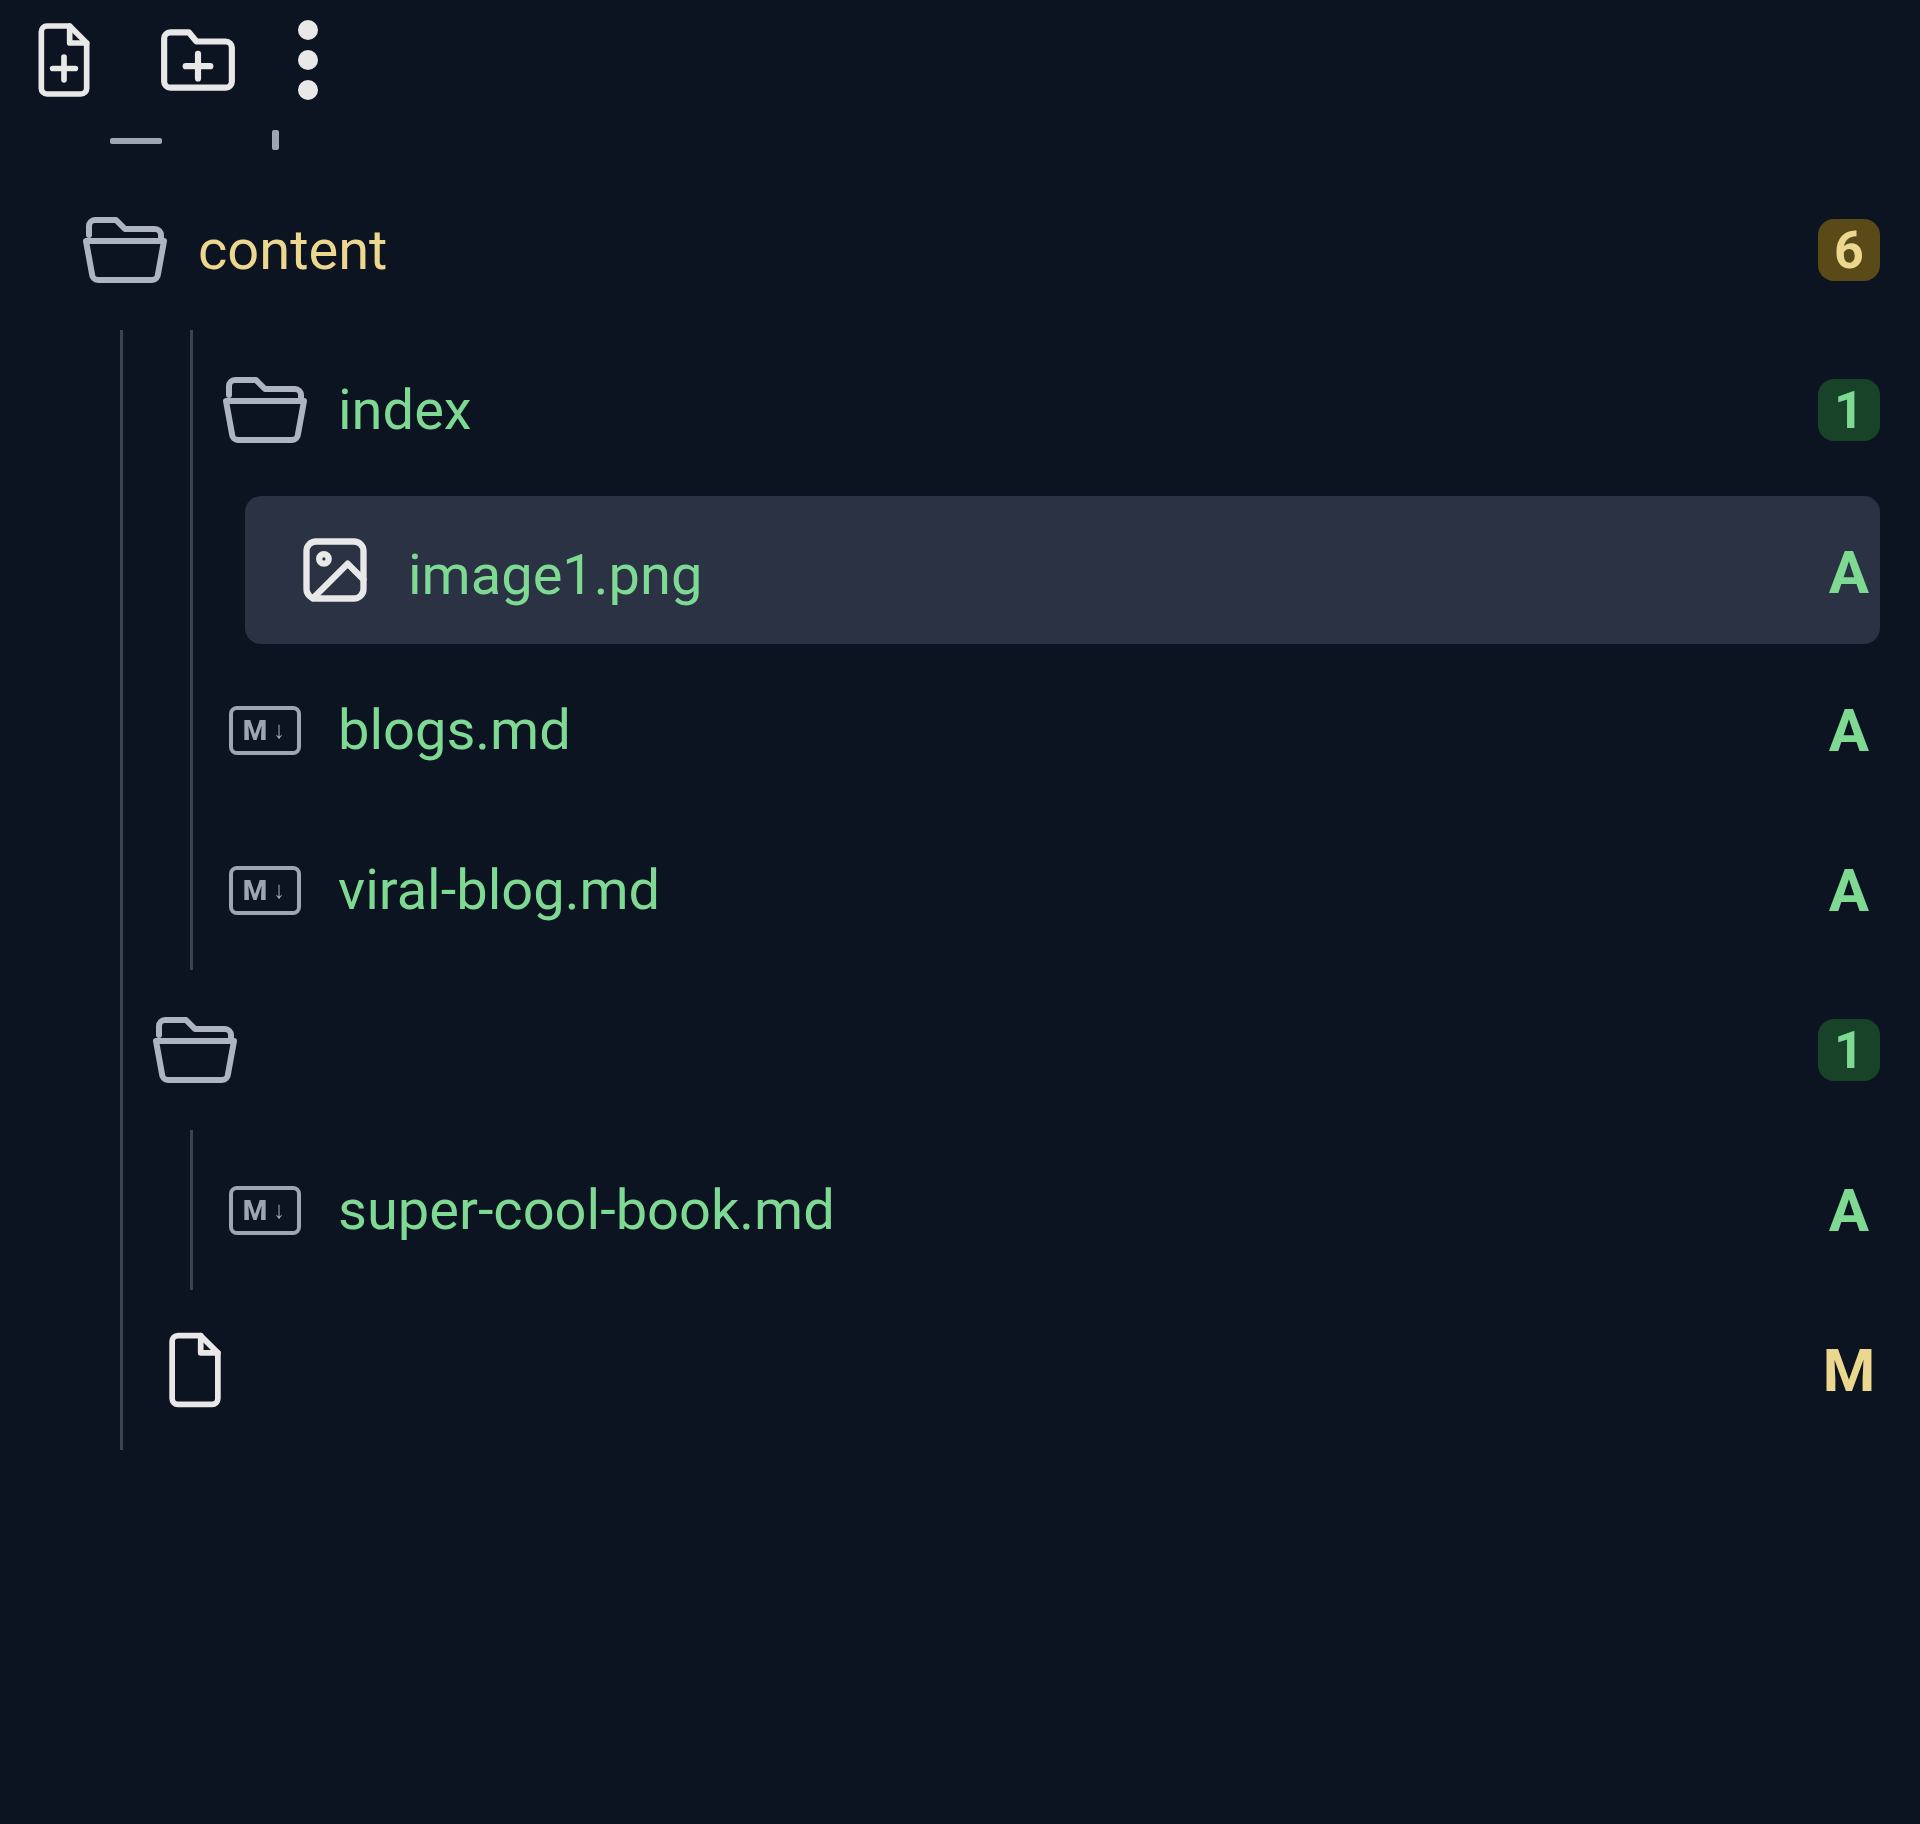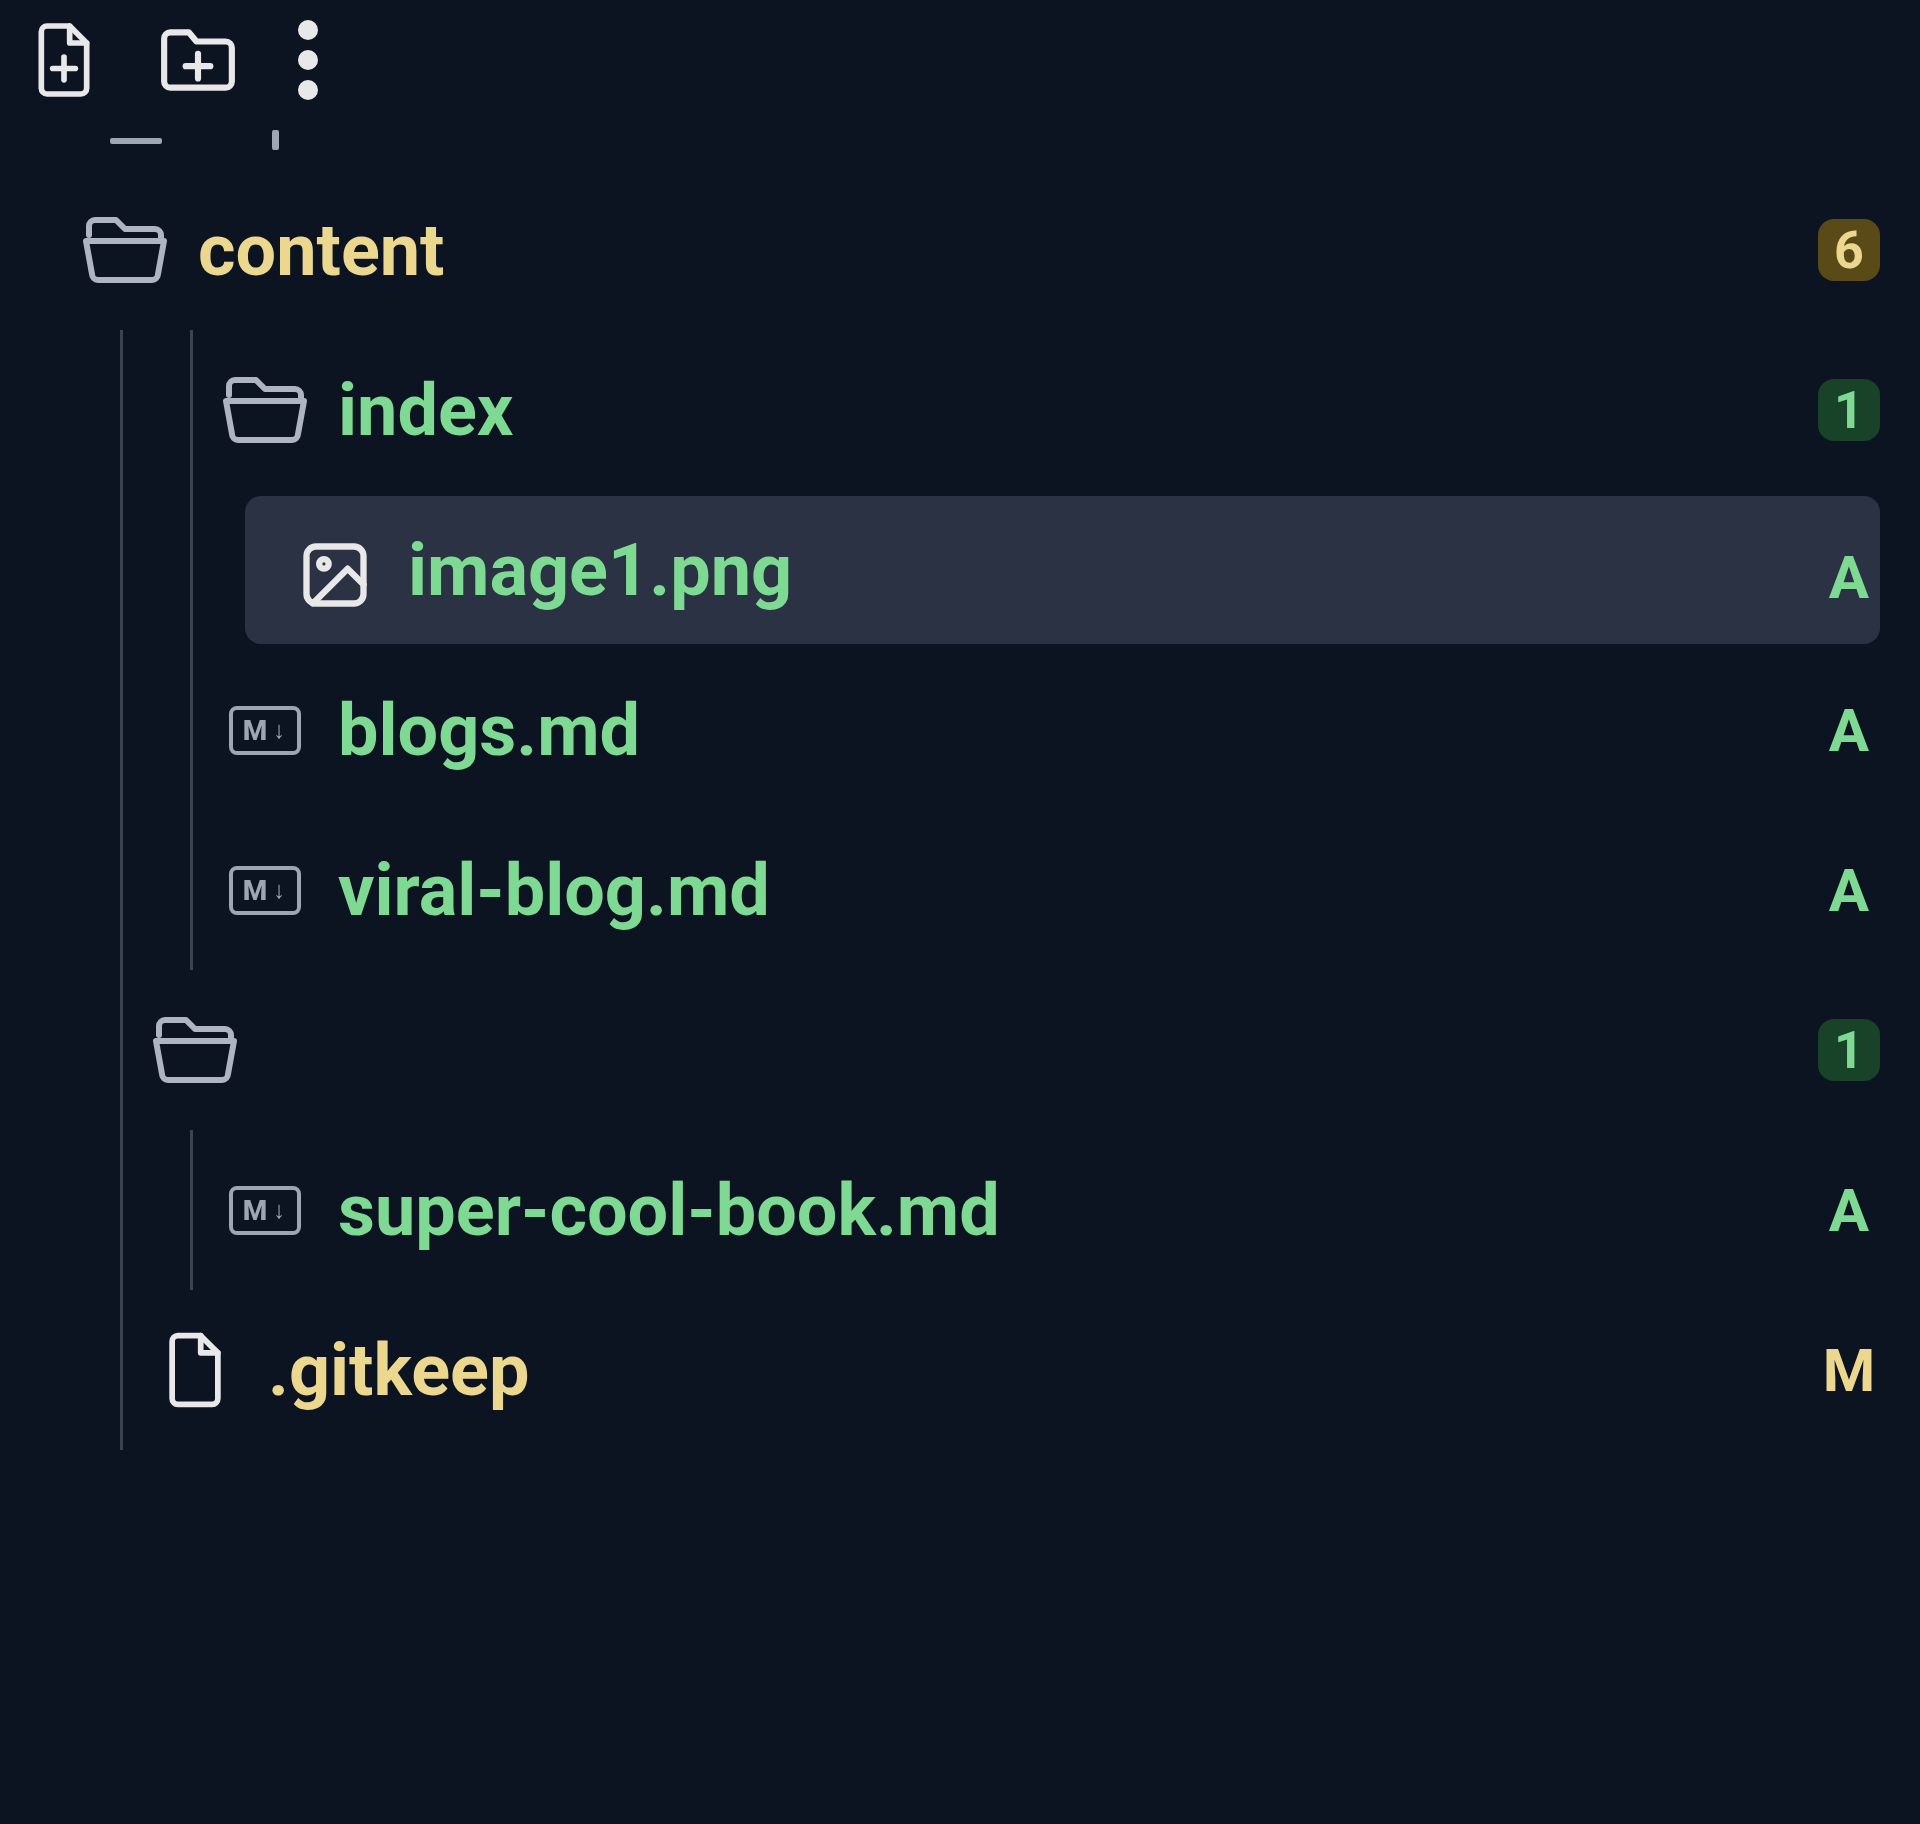--- a/index.html
+++ b/index.html
@@ -93,22 +93,22 @@
     padding-left: var(--indent, 0px);
   }
   .row-icon {
     display: flex;
     align-items: center;
     justify-content: center;
     width: 90px;
     flex-shrink: 0;
   }
   .row-label {
-    font-size: 72px;
-    font-weight: 700;
+    font-size: 56px;
+    font-weight: 400;
   }
   .row-badge {
     margin-left: auto;
     min-width: 62px;
     height: 62px;
     border-radius: 16px;
     display: flex;
     align-items: center;
     justify-content: center;
     font-size: 52px;
@@ -276,19 +276,18 @@
 
     <div class="row">
       <div class="indent-guide" style="left:100px;"></div>
       <div class="row-content" style="--indent:130px;">
         <span class="row-icon">
           <svg width="66" height="80" viewBox="0 0 22 28" fill="none" stroke="#e8e8e8" stroke-width="2" stroke-linecap="round" stroke-linejoin="round">
             <path d="M13 2H5a2 2 0 0 0-2 2v20a2 2 0 0 0 2 2h12a2 2 0 0 0 2-2V8z"></path>
             <polyline points="13 2 13 8 19 8"></polyline>
           </svg>
         </span>
-        <span class="row-label color-yellow">.gitkeep</span>
         <span class="row-status color-yellow">M</span>
       </div>
     </div>
 
   </div>
 </div>
 
 </body></html>

